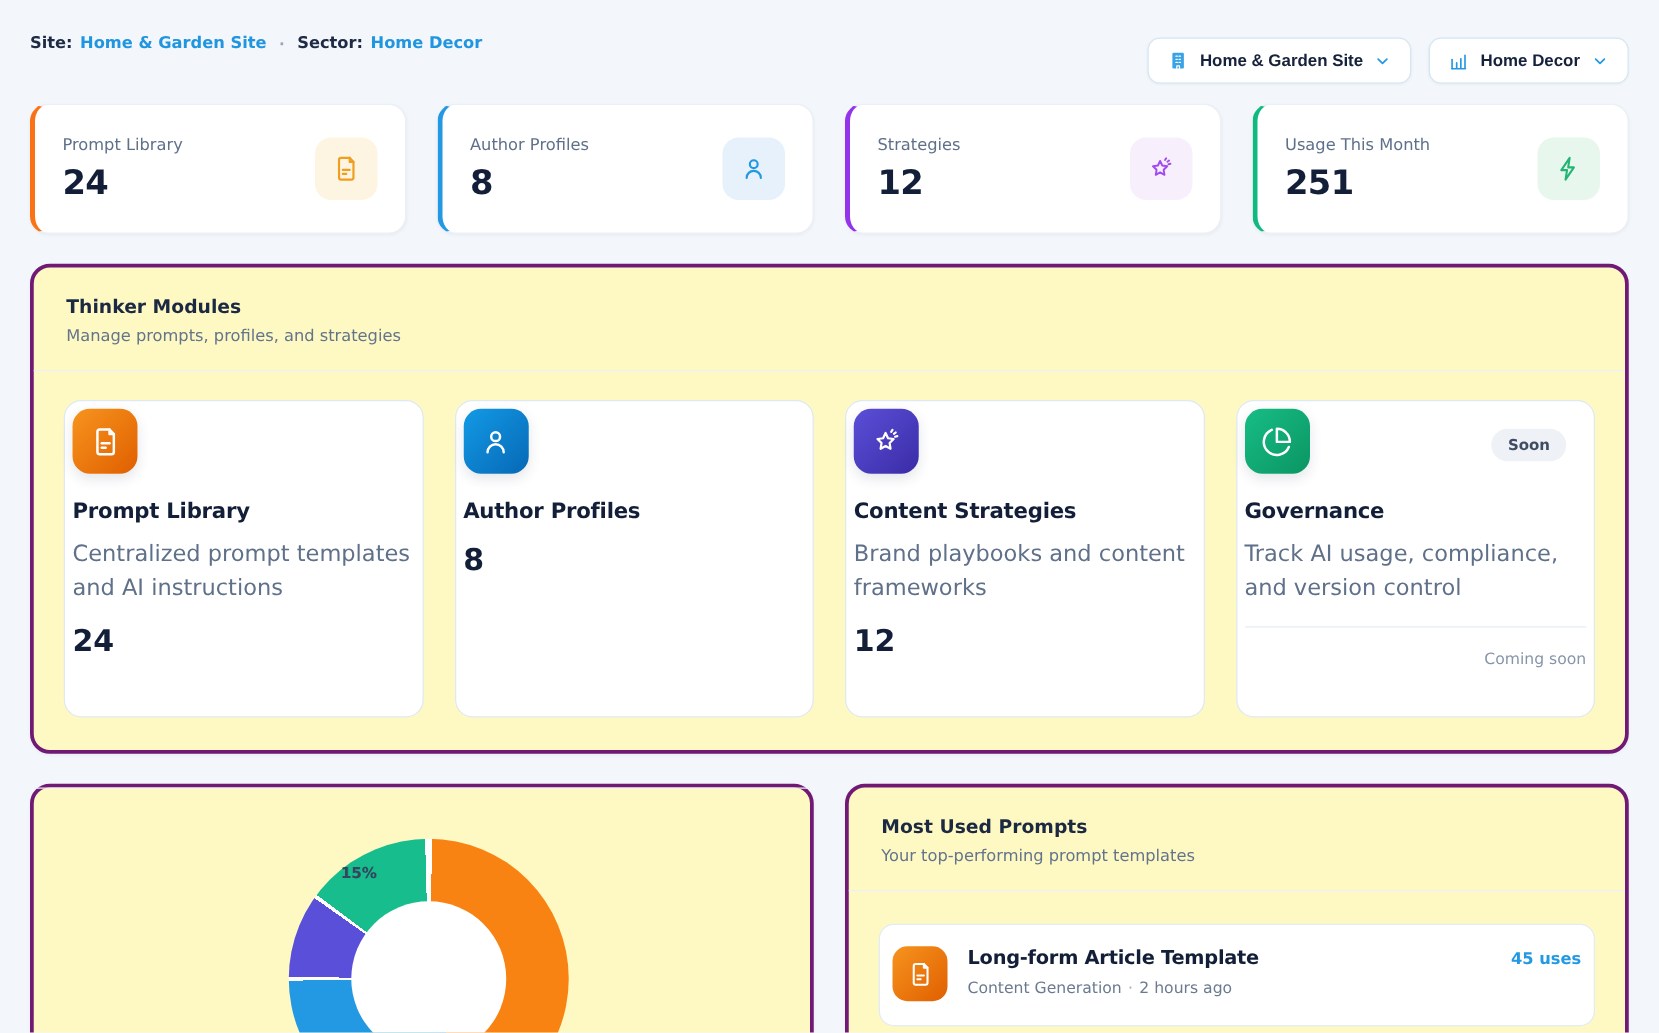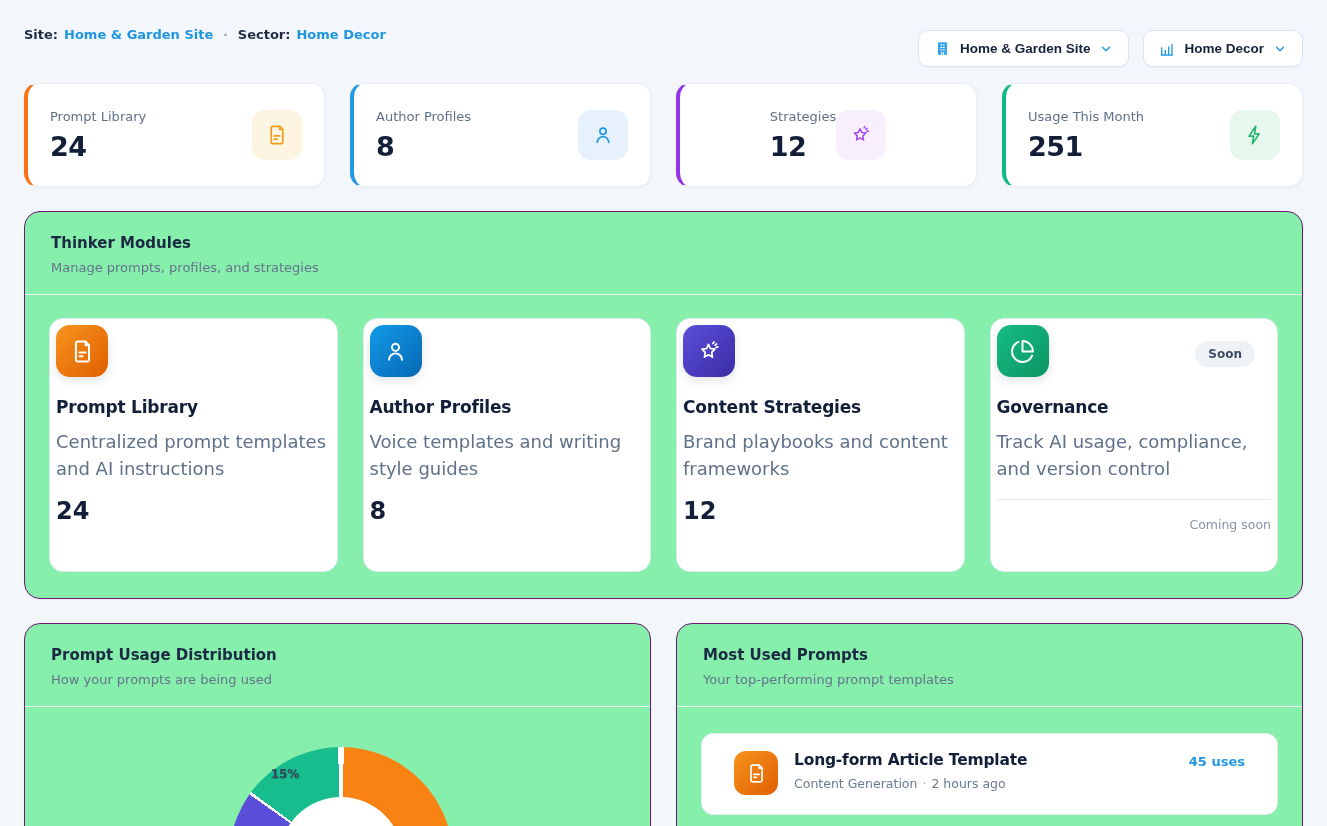--- a/index.html
+++ b/index.html
@@ -32,33 +32,33 @@
   
   .stats-row { display: grid; grid-template-columns: repeat(4, 1fr); gap: 25px; margin-top: 16px; }
   .stat-card {
     background: #fff; border-radius: 14px; height: 104px;
     padding: 0 22px; display: flex; align-items: center; justify-content: space-between;
     border: 1px solid #eaf0f6; border-left-width: 4px;
     box-shadow: 0 1px 3px rgba(23,43,77,.05);
   }
   .stat-card.accent-orange { border-left-color: #f97316; }
   .stat-card.accent-blue   { border-left-color: #2499e3; }
-  .stat-card.accent-purple { border-left-color: #9333ea; justify-content: center; }
+  .stat-card.accent-purple { border-left-color: #9333ea; }
   .stat-card.accent-green  { border-left-color: #10b981; }
   .stat-label { font-size: 13px; color: #5f7189; font-weight: 500; }
   .stat-value { font-size: 27px; font-weight: 800; color: #131f38; margin-top: 7px; letter-spacing: -0.5px; }
   .stat-icon-box { width: 50px; height: 50px; border-radius: 13px; display: flex; align-items: center; justify-content: center; }
   .stat-icon-box.tint-orange { background: #fdf5e1; color: #ef9e1f; }
   .stat-icon-box.tint-blue   { background: #e7f1fb; color: #2499e3; }
   .stat-icon-box.tint-purple { background: #f8effd; color: #a24bf0; }
   .stat-icon-box.tint-green  { background: #e8f7ee; color: #22b573; }
 
   
   .section-card {
-    background: #86efac; border-radius: 16px; border: 1px solid #701a75;
+    background: #fef9c3; border-radius: 16px; border: 3px solid #701a75;
     box-shadow: 0 1px 3px rgba(23,43,77,.05); margin-top: 24px;
   }
   .section-head { padding: 22px 26px 19px 26px; }
   .section-title { font-size: 15px; font-weight: 700; color: #1c2942; }
   .section-sub { font-size: 13px; color: #64748b; margin-top: 8px; }
   .section-divider { border-top: 1px solid #edf1f6; }
 
   
   .modules-grid { display: grid; grid-template-columns: repeat(4, 1fr); gap: 25px; padding: 23px 24px 26px 24px; }
   .module-card {
@@ -107,21 +107,21 @@
   .donut-label {
     position: absolute; left: 56px; top: 27px; transform: translate(-50%, -50%);
     font-size: 12px; font-weight: 700; color: #35455e; z-index: 2;
     text-shadow: 0.5px 0.5px 0 rgba(20,40,70,.25);
   }
 
   
   .prompt-list { padding: 26px 24px; }
   .prompt-item {
     display: flex; align-items: flex-start; gap: 16px;
-    border: 1px solid #e2ecf4; border-radius: 12px; padding: 17px 32px;
+    border: 1px solid #e2ecf4; border-radius: 12px; padding: 17px 10px;
     background: #fff; cursor: pointer; min-height: 82px;
   }
   .prompt-item-icon {
     width: 44px; height: 44px; border-radius: 12px; flex: 0 0 auto;
     display: flex; align-items: center; justify-content: center; color: #fff;
   }
   .prompt-item-title { font-size: 15.5px; font-weight: 800; color: #131f38; letter-spacing: -0.2px; }
   .prompt-item-meta { display: flex; align-items: center; gap: 5px; margin-top: 7px; font-size: 12.5px; color: #6b7a90; }
   .prompt-item-meta .dot-sep { color: #9aa7ba; }
   .prompt-uses { margin-left: auto; font-size: 13px; font-weight: 700; color: #2499e3; margin-top: 3px; }
@@ -260,21 +260,20 @@
       </div>
 
       <div class="module-card">
         <div class="module-icon grad-blue">
           <svg width="25" height="25" viewBox="0 0 24 24" fill="none" stroke="#ffffff" stroke-width="1.9" stroke-linecap="round" stroke-linejoin="round">
             <circle cx="12" cy="8" r="3.4"></circle>
               <path d="M5.8 20a6.2 6.2 0 0 1 12.4 0"></path>
           </svg>
         </div>
         <div class="module-title">Author Profiles</div>
-        <div class="module-desc">Voice templates and writing style guides</div>
         <div class="module-count">8</div>
       </div>
 
       <div class="module-card">
         <div class="module-icon grad-purple">
           <svg width="25" height="25" viewBox="0 0 24 24" fill="none" stroke="#ffffff" stroke-width="1.7" stroke-linecap="round" stroke-linejoin="round">
             <path d="M11 5.2l1.9 4 4.3.6-3.1 3.1.7 4.4-3.8-2.1-3.8 2.1.7-4.4L4.8 9.8l4.3-.6z"></path>
             <path d="M16.3 2.8l-1 1.5"></path>
               <path d="M18.8 4.8l-1.4 1.1"></path>
               <path d="M20 7.6l-1.7.5"></path>
@@ -296,24 +295,20 @@
         <div class="module-title">Governance</div>
         <div class="module-desc">Track AI usage, compliance, and version control</div>
         <div class="module-footer">Coming soon</div>
       </div>
     </div>
   </div>
 
   <div class="bottom-row">
 
     <div class="section-card bottom-card">
-      <div class="section-head">
-        <div class="section-title">Prompt Usage Distribution</div>
-        <div class="section-sub">How your prompts are being used</div>
-      </div>
       <div class="section-divider"></div>
       <div class="chart-area">
         <div class="donut">
           <span class="donut-label">15%</span>
         </div>
       </div>
     </div>
 
     <div class="section-card bottom-card">
       <div class="section-head">

